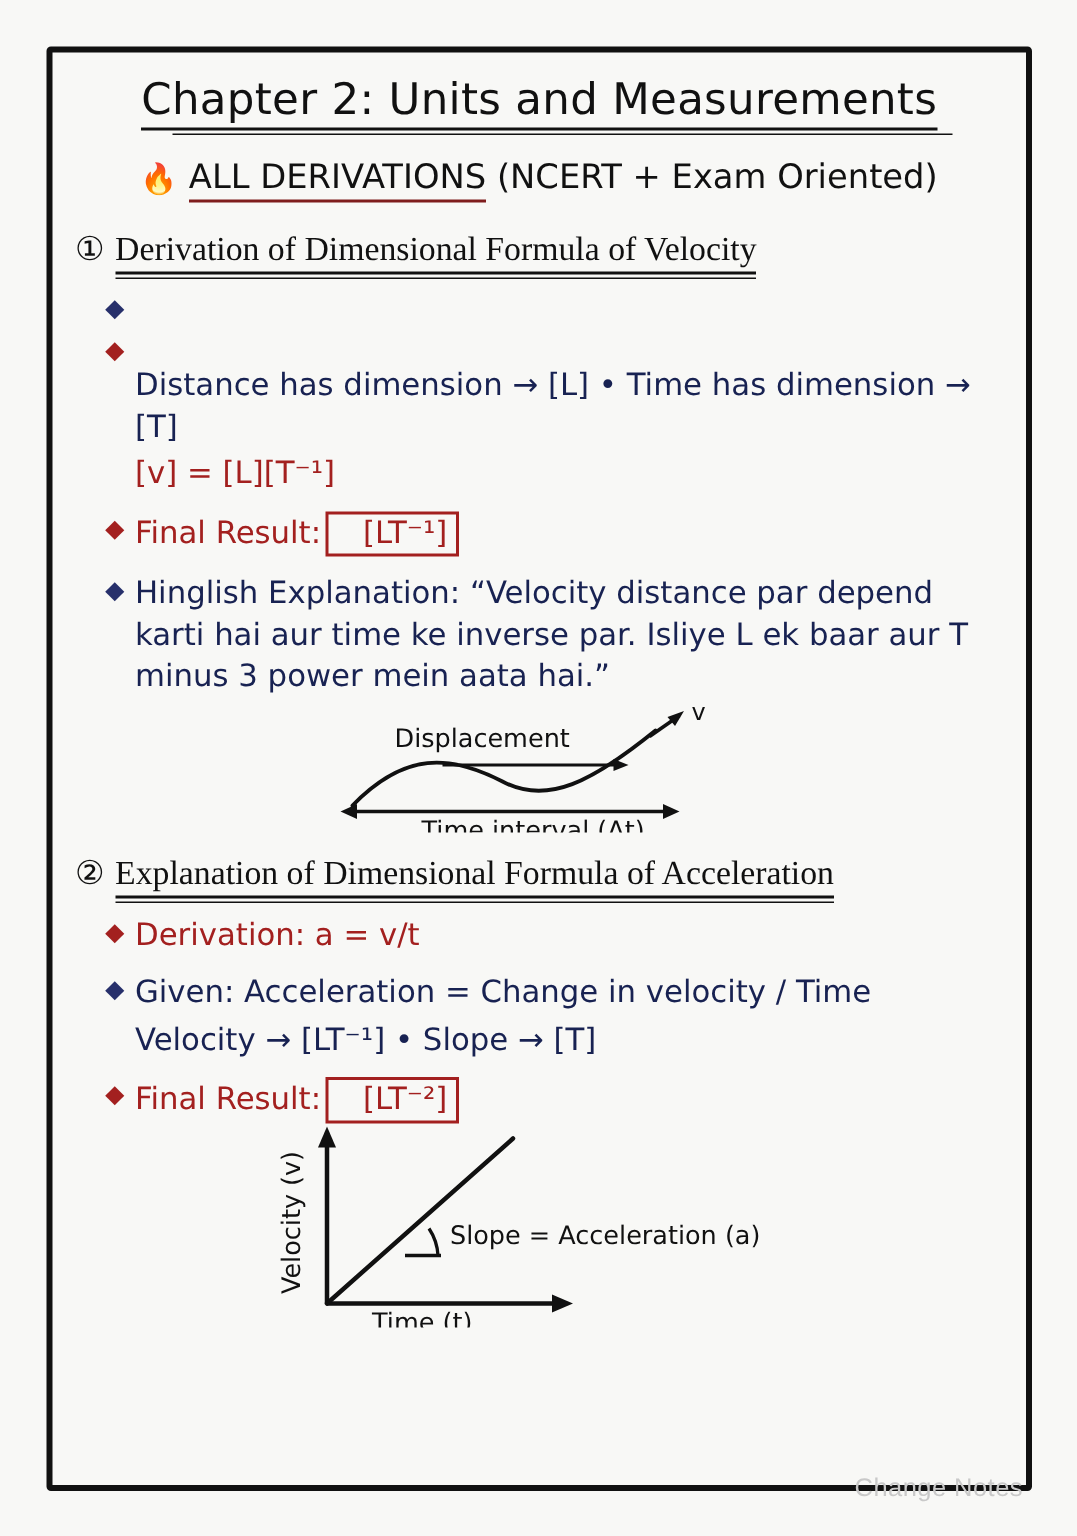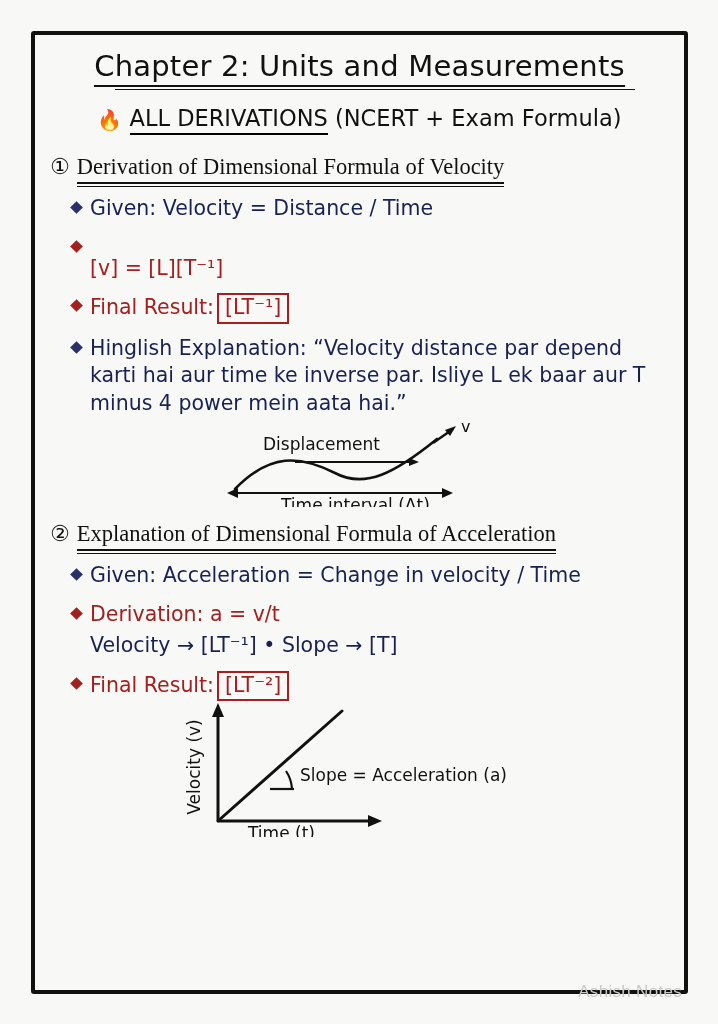--- a/index.html
+++ b/index.html
@@ -73,21 +73,21 @@
 
   .subtitle-wrap {
     text-align: center;
     margin-top: 18px;
     font-size: 22.5px;
     color: #111;
     white-space: nowrap;
   }
   .flame { font-size: 20px; vertical-align: -1px; }
   .sub-underlined {
-    border-bottom: 2px solid #000000;
+    border-bottom: 2px solid #7f1d1d;
     padding-bottom: 2px;
   }
 
   
   .section-head {
     margin-top: 22px;
     font-size: 22.5px;
     color: #111;
     white-space: nowrap;
     display: flex;
@@ -139,21 +139,21 @@
   .plain-line {
     font-size: 20.5px;
     line-height: 1.34;
     padding-left: 40px;
     margin-top: 4px;
   }
 
   .boxed {
     display: inline-block;
     border: 2px solid #a3201f;
-    padding: 0px 6px 2px 6px;
+    padding: 0px 6px 2px 23px;
     margin-left: 3px;
     line-height: 1.2;
   }
 
   
   .diagram { text-align: center; }
   .diagram svg { display: block; margin: 0 auto; }
 
   
   .watermark {
@@ -175,49 +175,49 @@
 
   <div class="content">
 
     <div class="title-wrap">
       <span class="title">Chapter 2: Units and Measurements</span>
     </div>
 
     <div class="subtitle-wrap">
       <span class="flame">🔥</span>
       <span class="sub-underlined">ALL DERIVATIONS</span>
-      <span>(NCERT + Exam Formula)</span>
+      <span>(NCERT + Exam Oriented)</span>
     </div>
 
     <div class="section-head">
       <span class="circ-num">①</span>
       <span class="head-text">Derivation of Dimensional Formula of Velocity</span>
     </div>
 
     <div class="bullet-row">
       <span class="bullet-mark navy"></span>
-      <span class="bullet-text navy">Given:  Velocity = Distance / Time</span>
-    </div>
-
-    <div class="bullet-row">
-      <span class="bullet-mark red"></span>
-    </div>
-
+    </div>
+
+    <div class="bullet-row">
+      <span class="bullet-mark red"></span>
+    </div>
+
+    <div class="plain-line navy">Distance has dimension → [L] • Time has dimension → [T]</div>
     <div class="plain-line red">[v] = [L][T⁻¹]</div>
 
     <div class="bullet-row">
       <span class="bullet-mark red"></span>
       <span class="bullet-text red">
         <span>Final Result:</span><span class="boxed">[LT⁻¹]</span>
       </span>
     </div>
 
     <div class="bullet-row">
       <span class="bullet-mark navy"></span>
-      <span class="bullet-text navy">Hinglish Explanation: “Velocity distance par depend karti hai aur time ke inverse par. Isliye L ek baar aur T minus 4 power mein aata hai.”</span>
+      <span class="bullet-text navy">Hinglish Explanation: “Velocity distance par depend karti hai aur time ke inverse par. Isliye L ek baar aur T minus 3 power mein aata hai.”</span>
     </div>
 
     <div class="diagram">
       <svg width="290" height="90" viewBox="0 0 290 90">
         <path d="M20 72 C 55 36, 85 38, 120 56 C 150 72, 180 56, 222 22" fill="none" stroke="#111" stroke-width="2.6" stroke-linecap="round"></path>
         <line x1="218" y1="26" x2="238" y2="12" stroke="#111" stroke-width="2.4"></line>
         <polygon points="241,9 230,13 235,19" fill="#111"></polygon>
         <text x="246" y="15" font-family="DejaVu Sans, sans-serif" font-size="16" fill="#111">v</text>
 
         <text x="48" y="33" font-family="DejaVu Sans, sans-serif" font-size="17" fill="#111">Displacement</text>
@@ -230,27 +230,27 @@
         <text x="66" y="94" font-family="DejaVu Sans, sans-serif" font-size="17" fill="#111">Time interval (Δt)</text>
       </svg>
     </div>
 
     <div class="section-head" style="margin-top:14px;">
       <span class="circ-num">②</span>
       <span class="head-text">Explanation of Dimensional Formula of Acceleration</span>
     </div>
 
     <div class="bullet-row">
+      <span class="bullet-mark red"></span>
+      <span class="bullet-text red">Derivation:  a = v/t</span>
+    </div>
+
+    <div class="bullet-row">
       <span class="bullet-mark navy"></span>
       <span class="bullet-text navy">Given:  Acceleration = Change in velocity / Time</span>
-    </div>
-
-    <div class="bullet-row">
-      <span class="bullet-mark red"></span>
-      <span class="bullet-text red">Derivation:  a = v/t</span>
     </div>
 
     <div class="plain-line navy">Velocity → [LT⁻¹] • Slope → [T]</div>
 
     <div class="bullet-row">
       <span class="bullet-mark red"></span>
       <span class="bullet-text red">
         <span>Final Result:</span><span class="boxed">[LT⁻²]</span>
       </span>
     </div>
@@ -273,15 +273,15 @@
         <text x="140" y="84" font-family="DejaVu Sans, sans-serif" font-size="17" fill="#111">Slope = Acceleration (a)</text>
 
         <text x="40" y="70" font-family="DejaVu Sans, sans-serif" font-size="17" fill="#111" transform="rotate(-90 40 70)" text-anchor="middle">Velocity (v)</text>
 
         <text x="88" y="142" font-family="DejaVu Sans, sans-serif" font-size="17" fill="#111">Time (t)</text>
       </svg>
     </div>
 
   </div>
 
-  <div class="watermark">Ashish Notes</div>
+  <div class="watermark">Change Notes</div>
 
 </div>
 
 </body></html>

